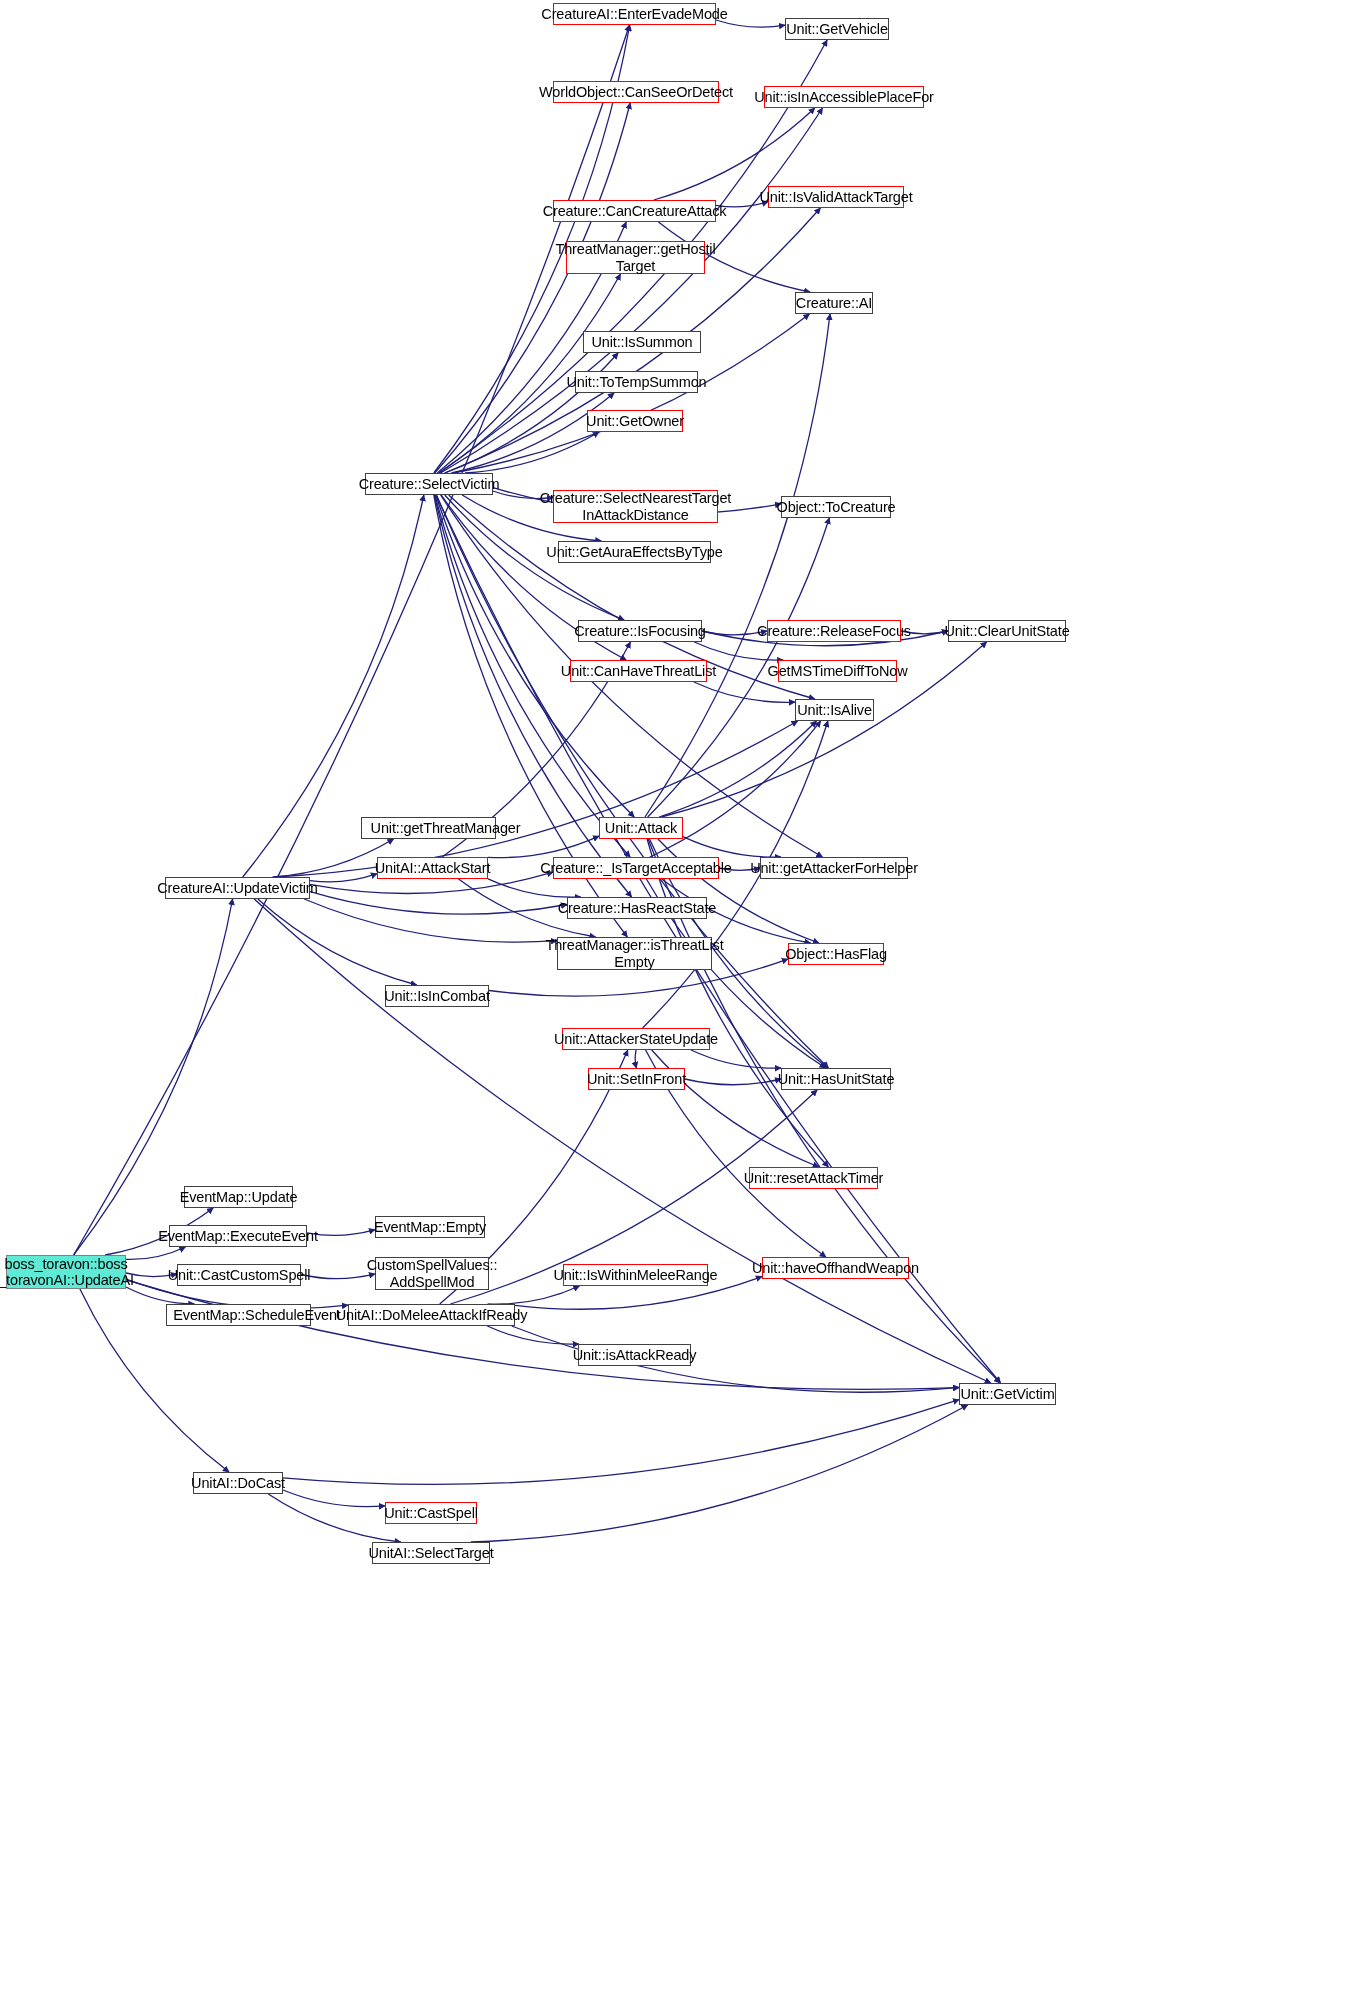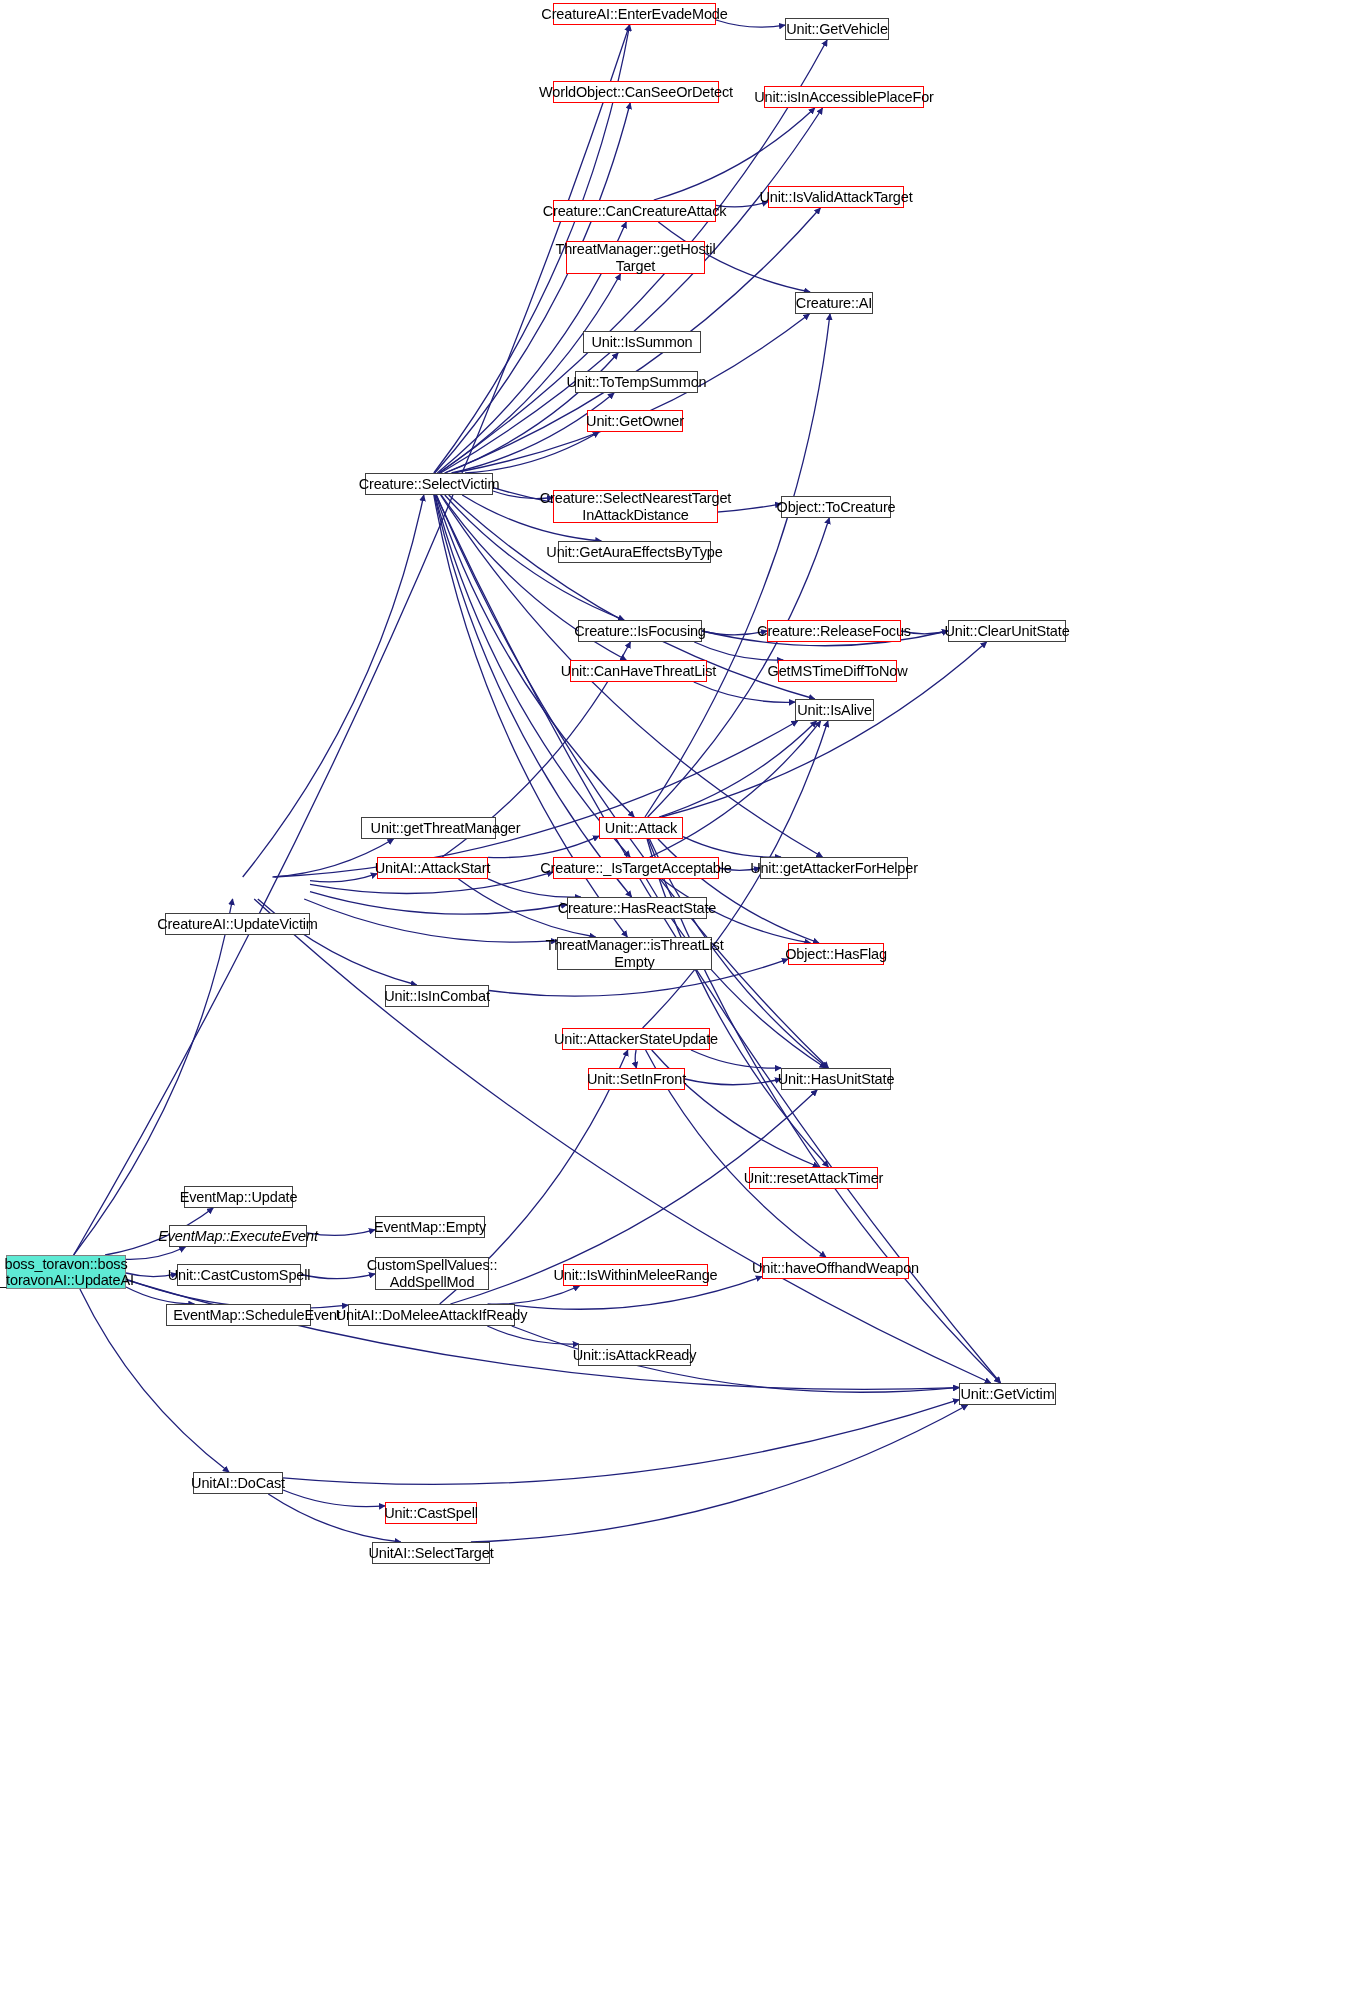--- a/index.html
+++ b/index.html
@@ -172,33 +172,33 @@
     <div class="node " style="left: 767px; top: 620px; width: 134px; height: 22px;">Creature::ReleaseFocus</div>
     <div class="node black" style="left: 948px; top: 620px; width: 118px; height: 22px;">Unit::ClearUnitState</div>
     <div class="node " style="left: 570px; top: 660px; width: 137px; height: 22px;">Unit::CanHaveThreatList</div>
     <div class="node " style="left: 778px; top: 660px; width: 119px; height: 22px;">GetMSTimeDiffToNow</div>
     <div class="node black" style="left: 795px; top: 699px; width: 79px; height: 22px;">Unit::IsAlive</div>
     <div class="node black" style="left: 361px; top: 817px; width: 135px; height: 22px; padding-left: 37px;">Unit::getThreatManager</div>
     <div class="node " style="left: 599px; top: 817px; width: 84px; height: 22px;">Unit::Attack</div>
     <div class="node " style="left: 377px; top: 857px; width: 111px; height: 22px;">UnitAI::AttackStart</div>
     <div class="node " style="left: 553px; top: 857px; width: 166px; height: 22px;">Creature::_IsTargetAcceptable</div>
     <div class="node black" style="left: 760px; top: 857px; width: 148px; height: 22px;">Unit::getAttackerForHelper</div>
-    <div class="node black" style="left: 165px; top: 913px; width: 145px; height: 22px;">CreatureAI::UpdateVictim</div>
+    <div class="node black" style="left: 165px; top: 877px; width: 145px; height: 22px;">CreatureAI::UpdateVictim</div>
     <div class="node black" style="left: 567px; top: 897px; width: 140px; height: 22px;">Creature::HasReactState</div>
     <div class="node black" style="left: 557px; top: 937px; width: 155px; height: 33px;">ThreatManager::isThreatList
 Empty</div>
     <div class="node " style="left: 788px; top: 943px; width: 96px; height: 22px;">Object::HasFlag</div>
     <div class="node black" style="left: 385px; top: 985px; width: 104px; height: 22px;">Unit::IsInCombat</div>
     <div class="node " style="left: 562px; top: 1028px; width: 148px; height: 22px;">Unit::AttackerStateUpdate</div>
     <div class="node " style="left: 588px; top: 1068px; width: 97px; height: 22px;">Unit::SetInFront</div>
     <div class="node black" style="left: 781px; top: 1068px; width: 110px; height: 22px;">Unit::HasUnitState</div>
     <div class="node " style="left: 749px; top: 1167px; width: 129px; height: 22px;">Unit::resetAttackTimer</div>
     <div class="node black" style="left: 184px; top: 1186px; width: 109px; height: 22px;">EventMap::Update</div>
     <div class="node black" style="left: 375px; top: 1216px; width: 110px; height: 22px;">EventMap::Empty</div>
-    <div class="node black" style="left: 169px; top: 1225px; width: 138px; height: 22px; font-style: italic;">EventMap::ExecuteEvent</div>
+    <div class="node black" style="left: 169px; top: 1225px; width: 138px; height: 22px;">EventMap::ExecuteEvent</div>
     <div class="node black" style="left: 375px; top: 1257px; width: 114px; height: 33px;">CustomSpellValues::
 AddSpellMod</div>
     <div class="node black" style="left: 177px; top: 1264px; width: 124px; height: 22px;">Unit::CastCustomSpell</div>
     <div class="node " style="left: 563px; top: 1264px; width: 145px; height: 22px;">Unit::IsWithinMeleeRange</div>
     <div class="node " style="left: 762px; top: 1257px; width: 147px; height: 22px;">Unit::haveOffhandWeapon</div>
     <div class="node black" style="left: 166px; top: 1304px; width: 145px; height: 22px; padding-left: 40px;">EventMap::ScheduleEvent</div>
     <div class="node black" style="left: 348px; top: 1304px; width: 167px; height: 22px;">UnitAI::DoMeleeAttackIfReady</div>
     <div class="node black" style="left: 578px; top: 1344px; width: 113px; height: 22px;">Unit::isAttackReady</div>
     <div class="node black" style="left: 959px; top: 1383px; width: 97px; height: 22px;">Unit::GetVictim</div>
     <div class="node black" style="left: 193px; top: 1472px; width: 90px; height: 22px;">UnitAI::DoCast</div>

